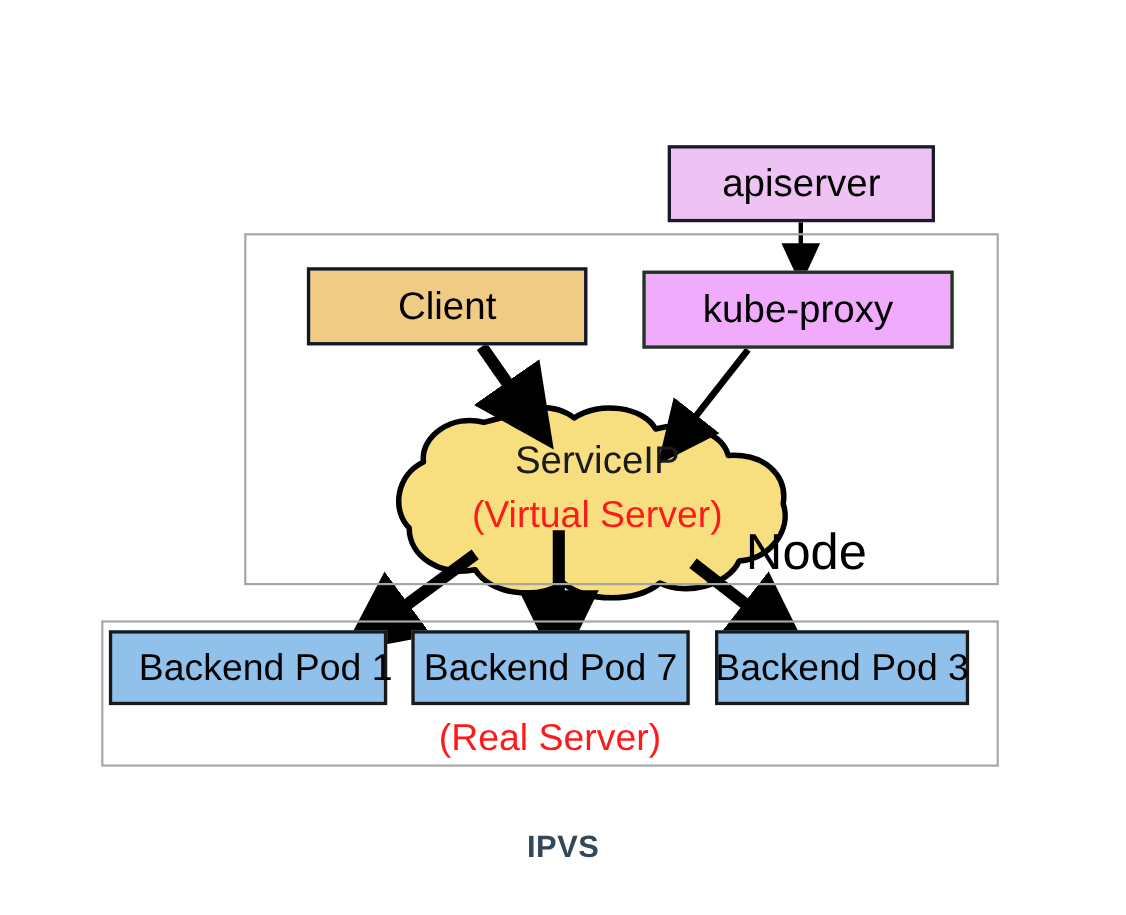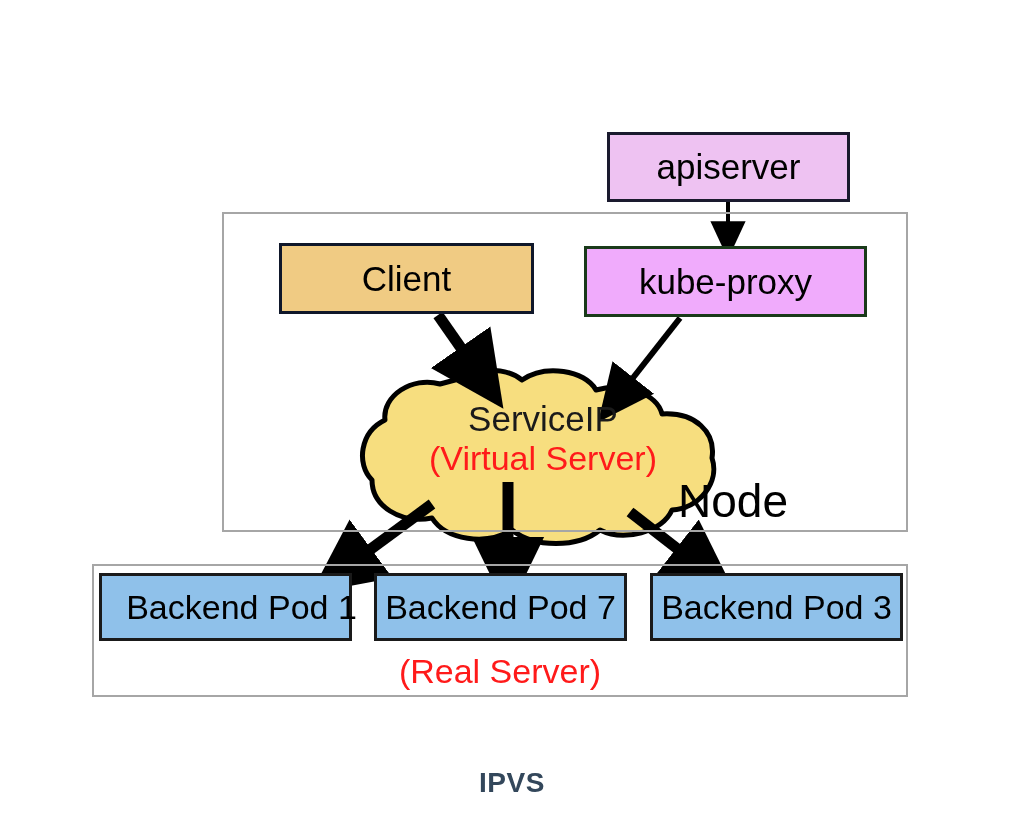--- a/index.html
+++ b/index.html
@@ -85,21 +85,21 @@
   .pod {
     top: 561px;
     height: 68px;
     background: #8FC1EA;
     border: 3px solid #1a1a1a;
     font-size: 34px;
     overflow: visible;
   }
   .pod1 { left: 99px;  width: 253px; padding-left: 32px; }
   .pod2 { left: 374px; width: 253px; }
-  .pod3 { left: 650px; width: 253px; text-align: right; }
+  .pod3 { left: 650px; width: 231px; text-align: right; }
   .pod .pod-label {
     position: relative;
     z-index: 3;
   }
   .node-label {
     position: absolute;
     right: 236px;
     top: 462px;
     font-size: 46px;
     color: #000000;
@@ -116,42 +116,41 @@
   }
   .cloud-title {
     font-size: 35px;
     color: #1a1a1a;
     line-height: 1.05;
   }
   .cloud-sub {
     font-size: 34px;
     color: #FF1A1A;
     line-height: 1.1;
-    margin-top: 2px;
+    margin-top: 12px;
   }
   .real-server {
     position: absolute;
     left: 92px;
     top: 640px;
     width: 816px;
     text-align: center;
     font-size: 34px;
     color: #FF1A1A;
   }
   .caption {
     position: absolute;
     left: 0;
     top: 742px;
     width: 1024px;
     text-align: center;
     font-size: 28px;
     font-weight: bold;
     color: #33475B;
     letter-spacing: 0.5px;
-    margin-top: 13px;
   }
 </style>
 </head>
 <body>
 
 <div id="stage">
 
   <svg id="svg-layer" viewBox="0 0 1024 832">
     <defs>
       <marker id="ah-thin" markerWidth="10" markerHeight="10" refX="5.2" refY="5" orient="auto" markerUnits="strokeWidth">

